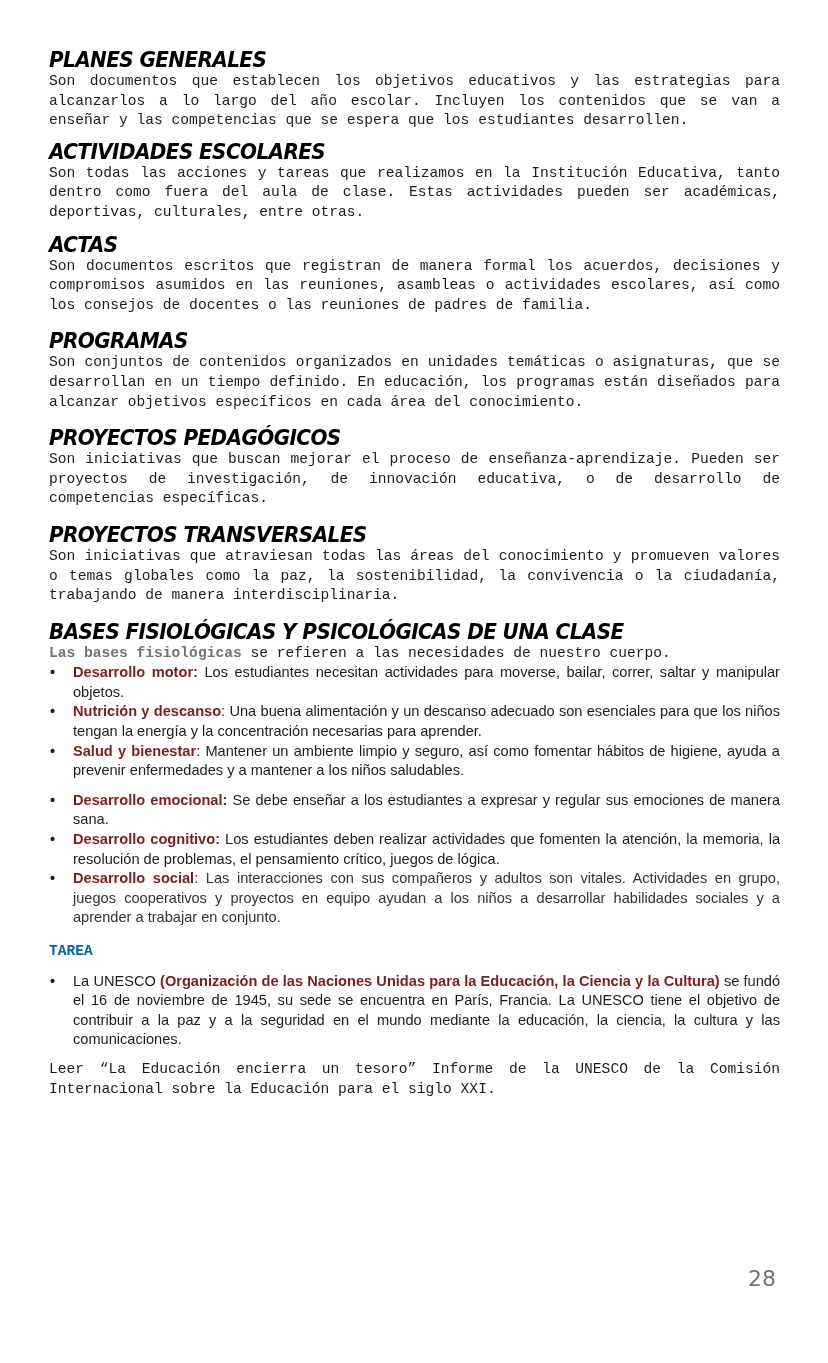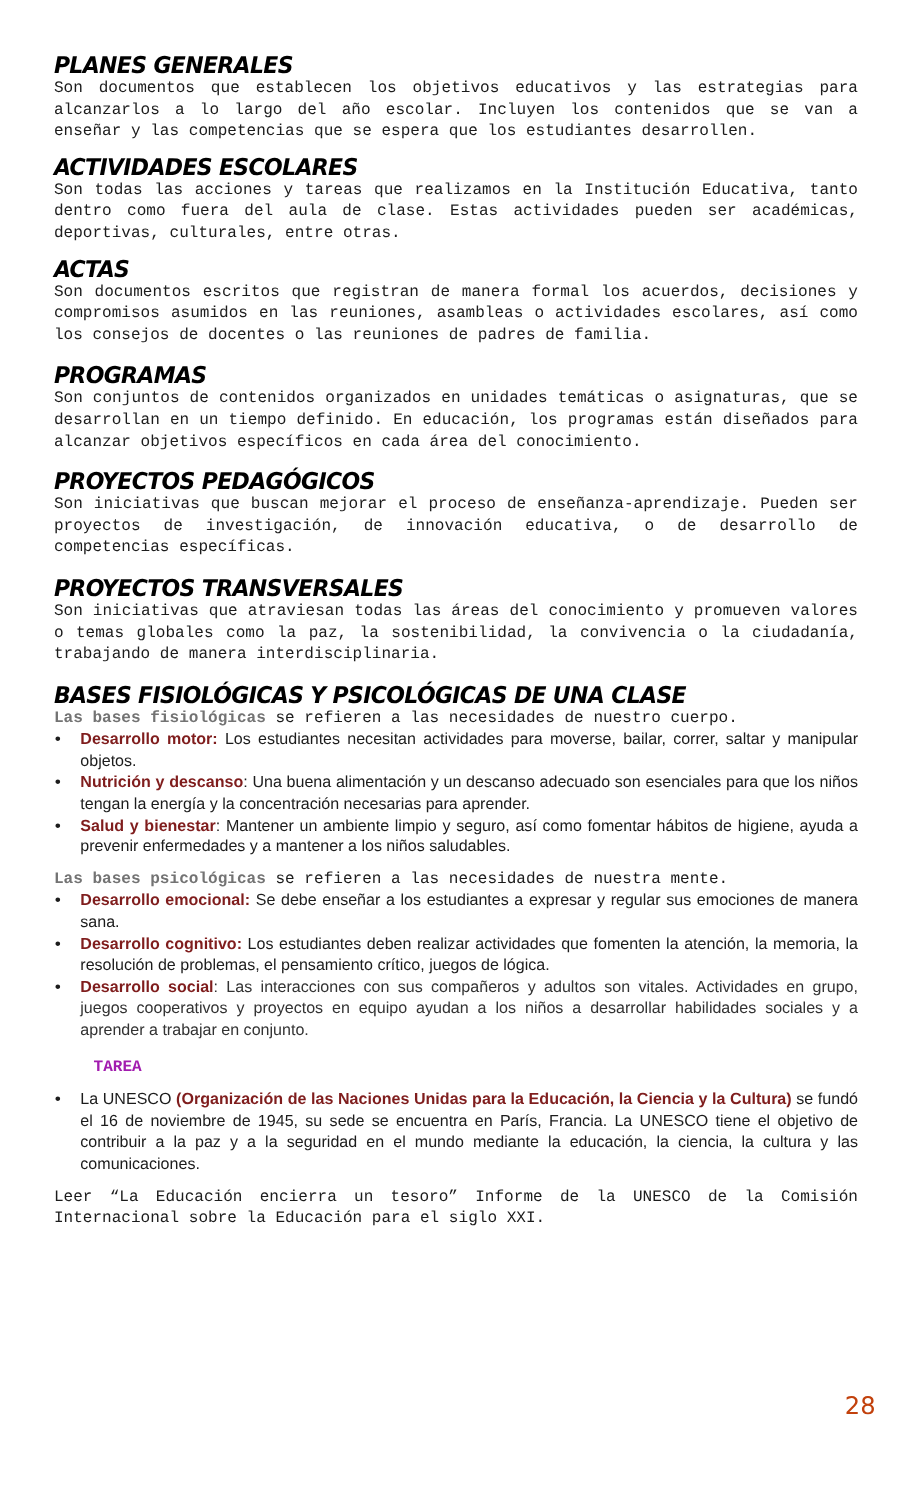--- a/index.html
+++ b/index.html
@@ -39,21 +39,21 @@
       margin: 0;
       text-align: justify;
       color: #1c1c1c;
       font-family: Liberation Mono, monospace;
     }
     .block { margin-bottom: 10px; }
     .block.s1 { margin-bottom: 9px; }
     .block.s2 { margin-bottom: 14px; }
     .block.s3 { margin-bottom: 14px; }
     .green { color: #737373; font-weight: bold; }
-    .red { color: #a21caf; font-weight: bold; margin-left: 36px; }
+    .red { color: #0369a1; font-weight: bold; }
     ul.bullets {
       list-style: none;
       margin: 0;
       padding: 0;
     }
     ul.bullets li {
       position: relative;
       padding-left: 24px;
       font-size: 14.6px;
       line-height: 19.6px;
@@ -63,25 +63,25 @@
     ul.bullets li .dot {
       position: absolute;
       left: 1px;
       top: 0;
       font-weight: bold;
     }
     .b { font-weight: bold; color: #7f1d1d; }
     .social-rest { color: #333; }
     .page-number {
       position: absolute;
-      left: 768px;
+      left: 748px;
       top: 1266px;
       font-family: "DejaVu Sans", sans-serif;
       font-size: 22px;
-      color: #c2410c;
+      color: #737373;
     }
   </style>
 </head>
 <body>
 
 <div class="page">
 
   <div class="block s1">
     <h2 class="section-title">PLANES GENERALES</h2>
     <p class="para">Son documentos que establecen los objetivos educativos y las estrategias para alcanzarlos a lo largo del año escolar. Incluyen los contenidos que se van a enseñar y las competencias que se espera que los estudiantes desarrollen.</p>
@@ -118,21 +118,20 @@
 
     <p class="para"><span class="green">Las bases fisiológicas</span><span> se refieren a las necesidades de nuestro cuerpo.</span></p>
     <ul class="bullets">
       <li><span class="dot">•</span><span class="b">Desarrollo motor:</span><span> Los estudiantes necesitan actividades para moverse, bailar, correr, saltar y manipular objetos.</span></li>
       <li><span class="dot">•</span><span class="b">Nutrición y descanso</span><span>: Una buena alimentación y un descanso adecuado son esenciales para que los niños tengan la energía y la concentración necesarias para aprender.</span></li>
       <li><span class="dot">•</span><span class="b">Salud y bienestar</span><span>: Mantener un ambiente limpio y seguro, así como fomentar hábitos de higiene, ayuda a prevenir enfermedades y a mantener a los niños saludables.</span></li>
     </ul>
 
     <div style="height:10px"></div>
 
-    <p class="para"><span class="green">Las bases psicológicas</span><span> se refieren a las necesidades de nuestra mente.</span></p>
     <ul class="bullets">
       <li><span class="dot">•</span><span class="b">Desarrollo emocional:</span><span> Se debe enseñar a los estudiantes a expresar y regular sus emociones de manera sana.</span></li>
       <li><span class="dot">•</span><span class="b">Desarrollo cognitivo:</span><span> Los estudiantes deben realizar actividades que fomenten la atención, la memoria, la resolución de problemas, el pensamiento crítico, juegos de lógica.</span></li>
       <li><span class="dot">•</span><span class="b">Desarrollo social</span><span class="social-rest">: Las interacciones con sus compañeros y adultos son vitales. Actividades en grupo, juegos cooperativos y proyectos en equipo ayudan a los niños a desarrollar habilidades sociales y a aprender a trabajar en conjunto.</span></li>
     </ul>
   </div>
 
   <div class="block">
     <p class="para red" style="margin-bottom:10px;">TAREA</p>
     <ul class="bullets" style="margin-bottom:10px;">

